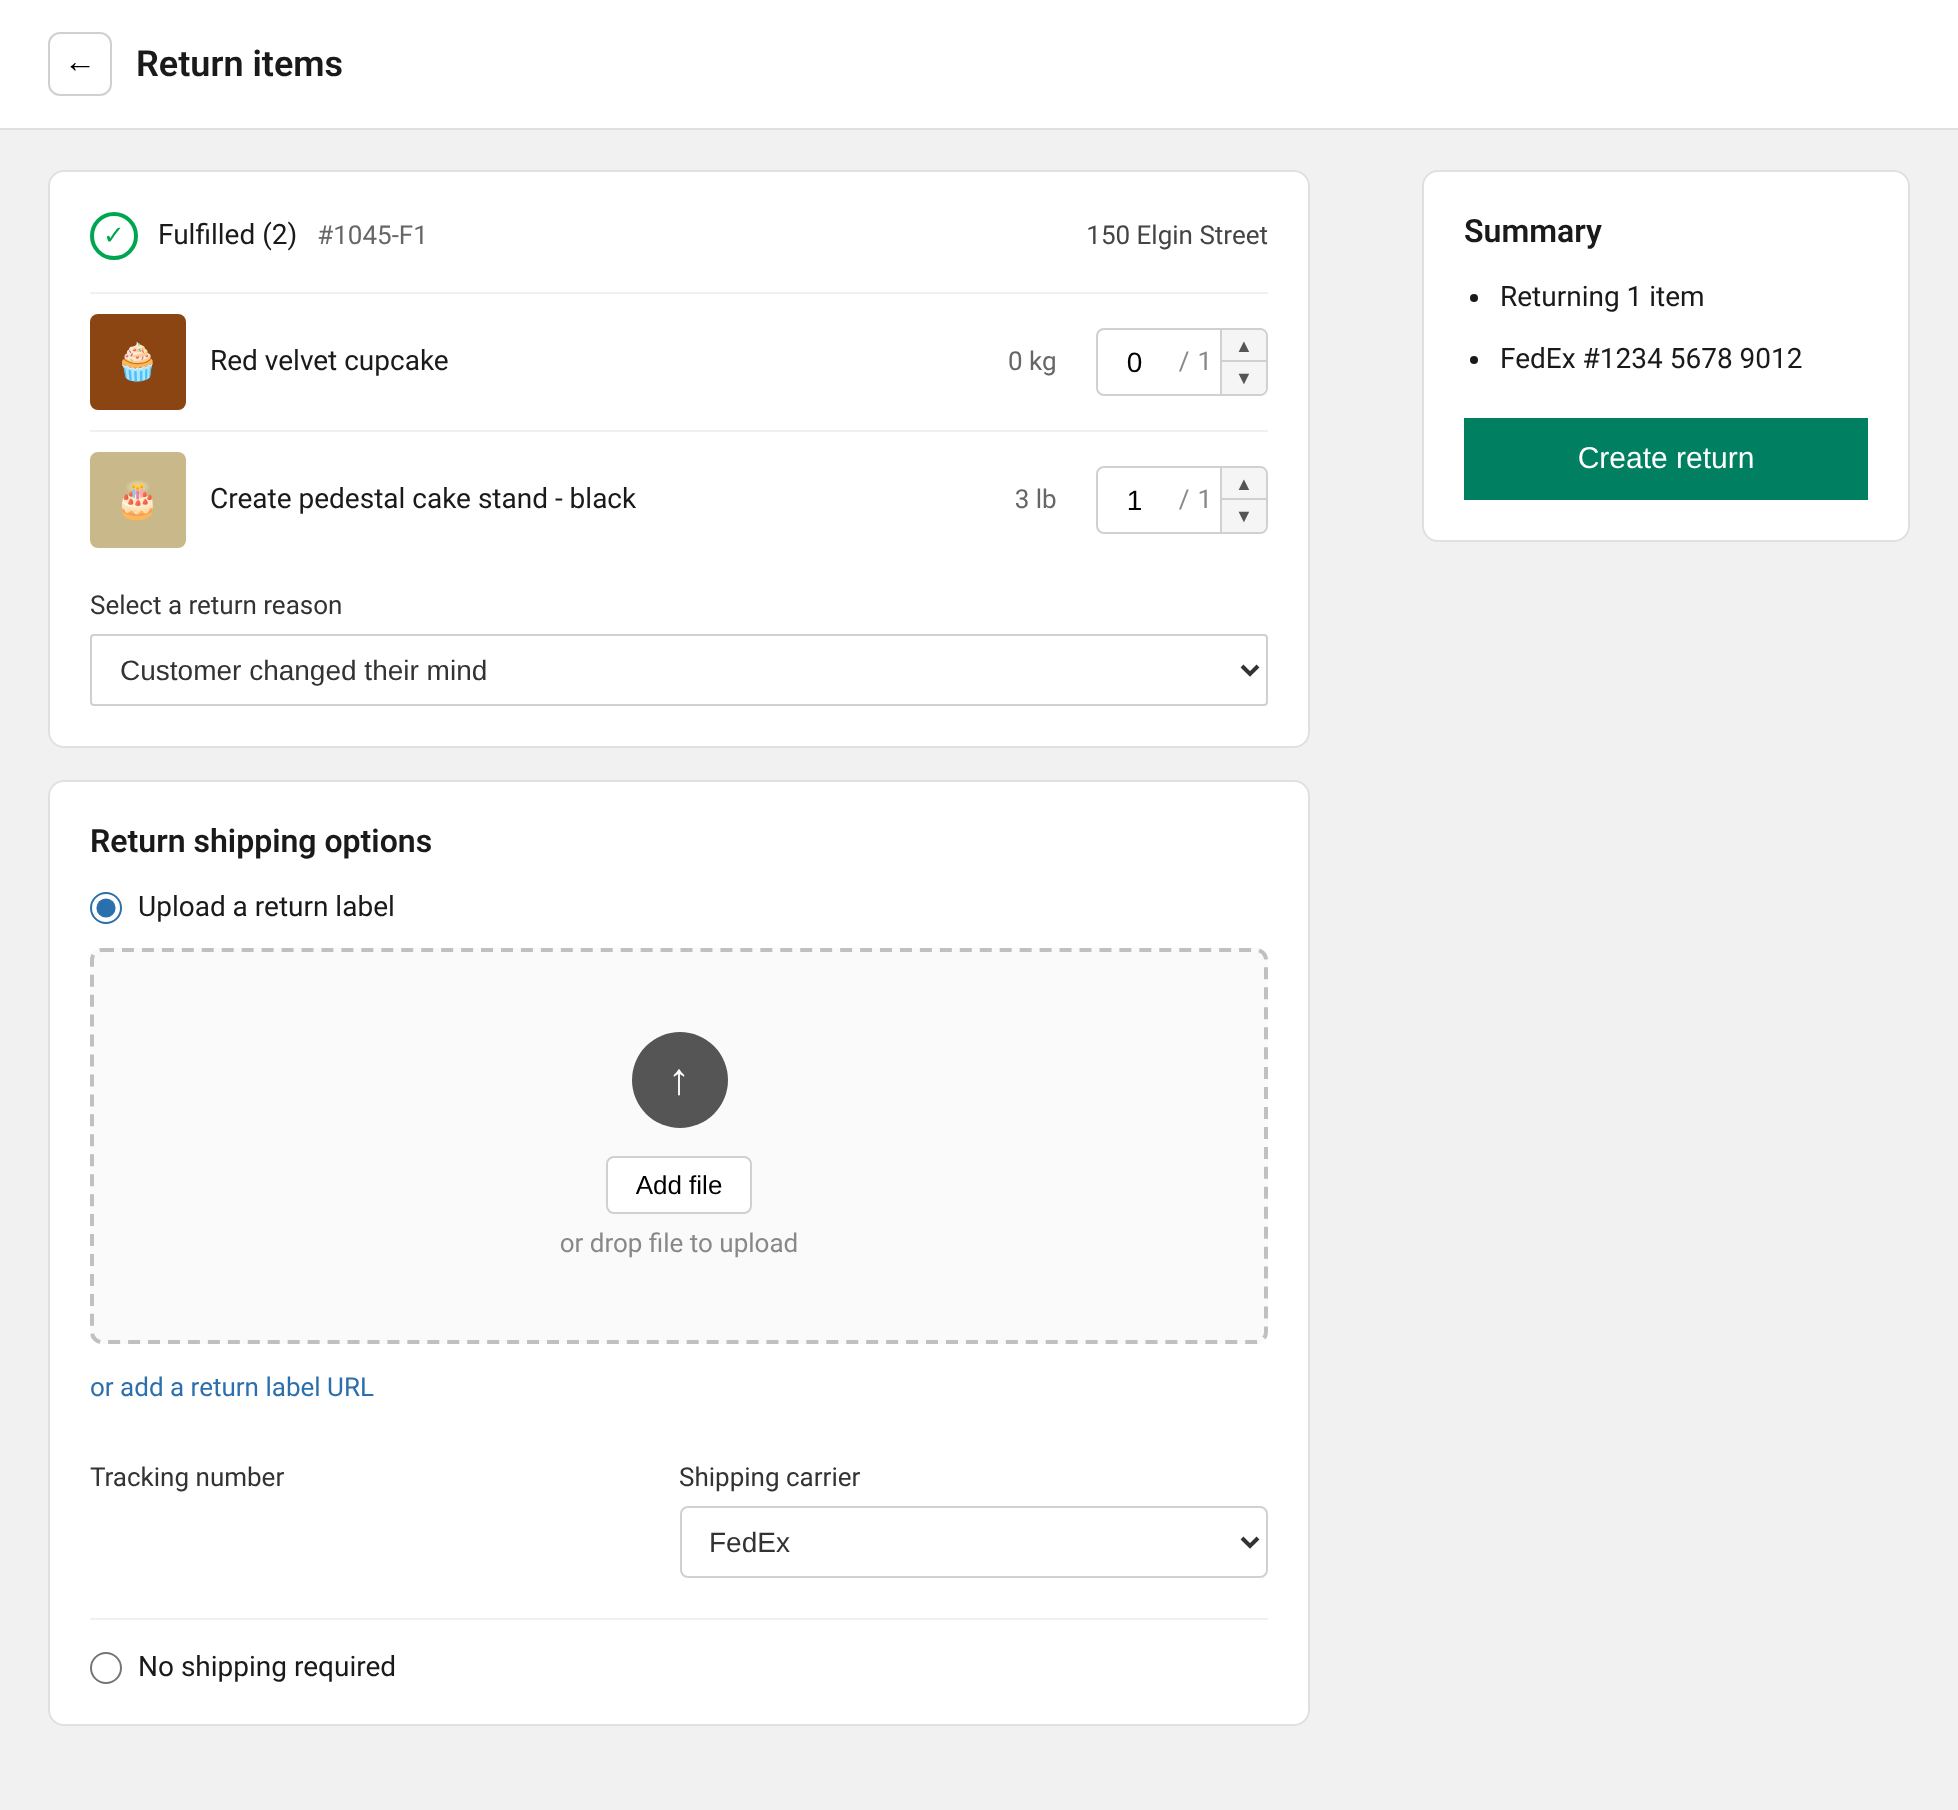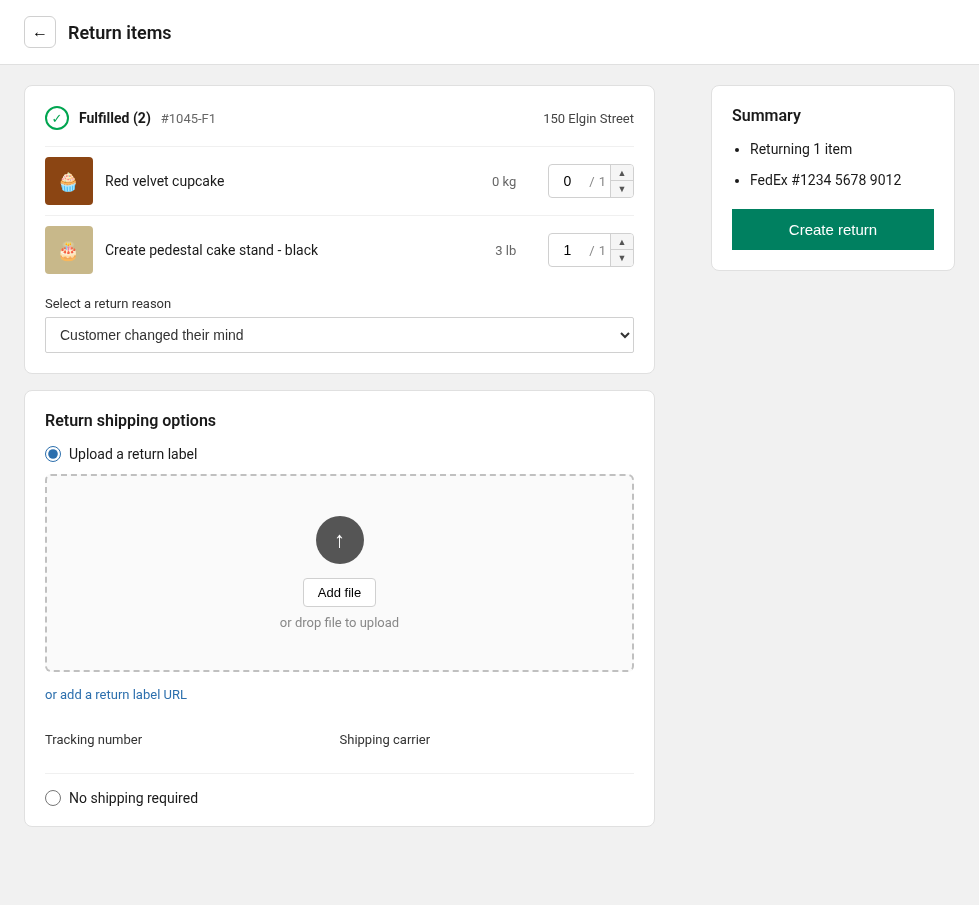--- a/index.html
+++ b/index.html
@@ -67,21 +67,21 @@
     }
     .check-icon {
       width: 24px; height: 24px;
       border-radius: 50%;
       border: 2px solid #00a550;
       display: flex; align-items: center; justify-content: center;
       color: #00a550;
       font-size: 13px;
     }
     .fulfilled-label {
-      font-weight: 700;
+      font-weight: 400;
       font-size: 14px;
     }
     .order-id {
       color: #666;
       font-size: 13px;
     }
     .address {
       color: #444;
       font-size: 13px;
     }
@@ -104,21 +104,21 @@
     .product-thumb.cake-stand {
       background: #d4c4a0;
     }
     .product-name {
       flex: 1;
       font-size: 14px;
     }
     .product-weight {
       color: #666;
       font-size: 13px;
-      margin-right: 20px;
+      margin-right: 8px;
     }
     .qty-control {
       display: flex;
       align-items: center;
       border: 1px solid #d0d0d0;
       border-radius: 4px;
       overflow: hidden;
     }
     .qty-input {
       width: 36px;
@@ -391,20 +391,27 @@
       </div>
 
       <a class="label-url-link">or add a return label URL</a>
 
       <div class="tracking-row">
         <div class="tracking-field">
           <div class="field-label">Tracking number</div>
         </div>
         <div class="carrier-field">
           <div class="field-label">Shipping carrier</div>
+          <select class="carrier-select">
+            <option>FedEx</option>
+            <option>UPS</option>
+            <option>USPS</option>
+            <option>DHL</option>
+            <option>Other</option>
+          </select>
         </div>
       </div>
 
       <div class="no-shipping-row">
         <input type="radio" class="radio-input" name="shipping" style="">
         <span class="radio-label">No shipping required</span>
       </div>
     </div>
 
   </div>

